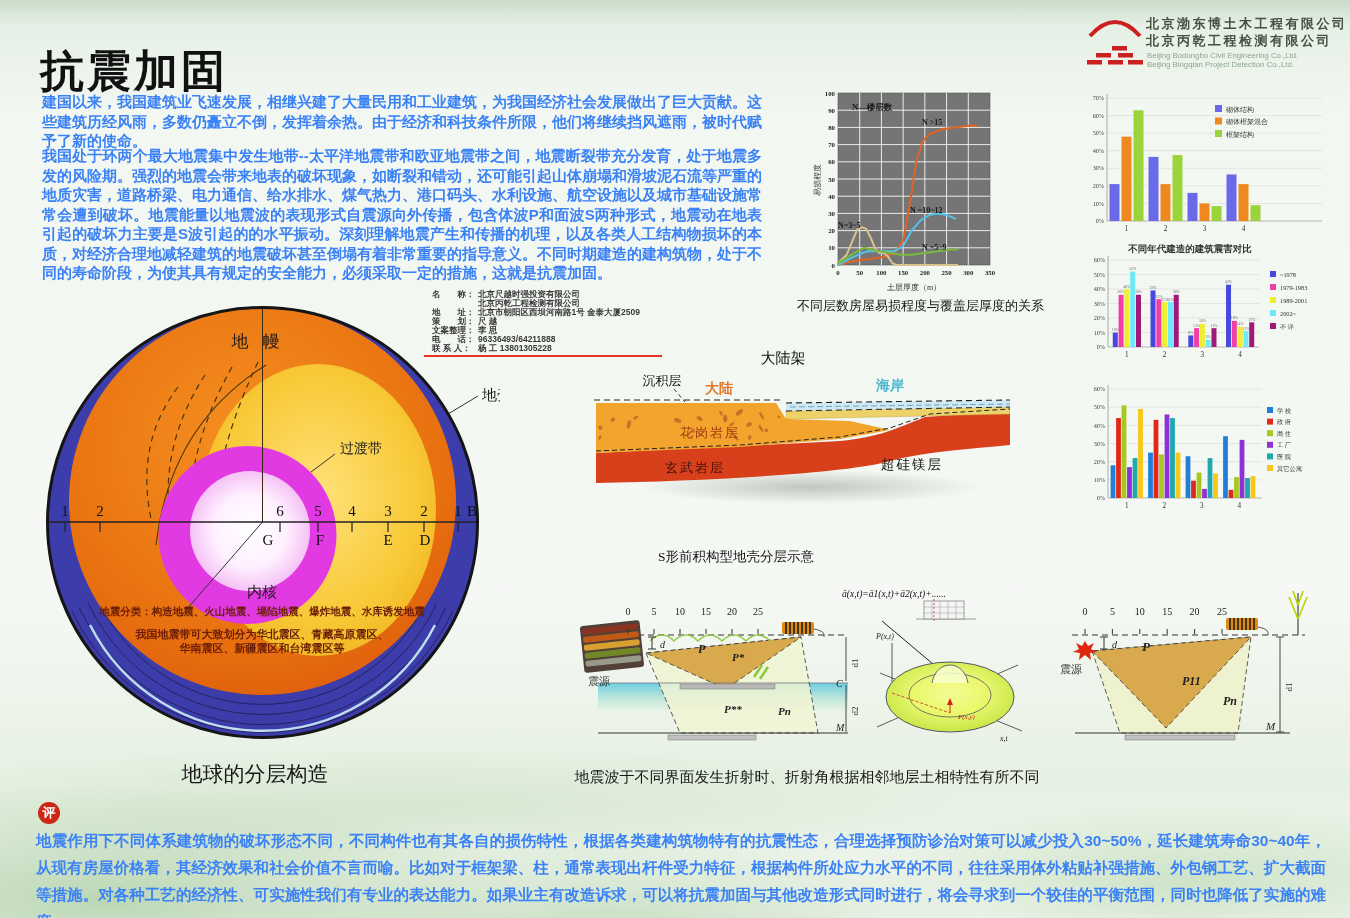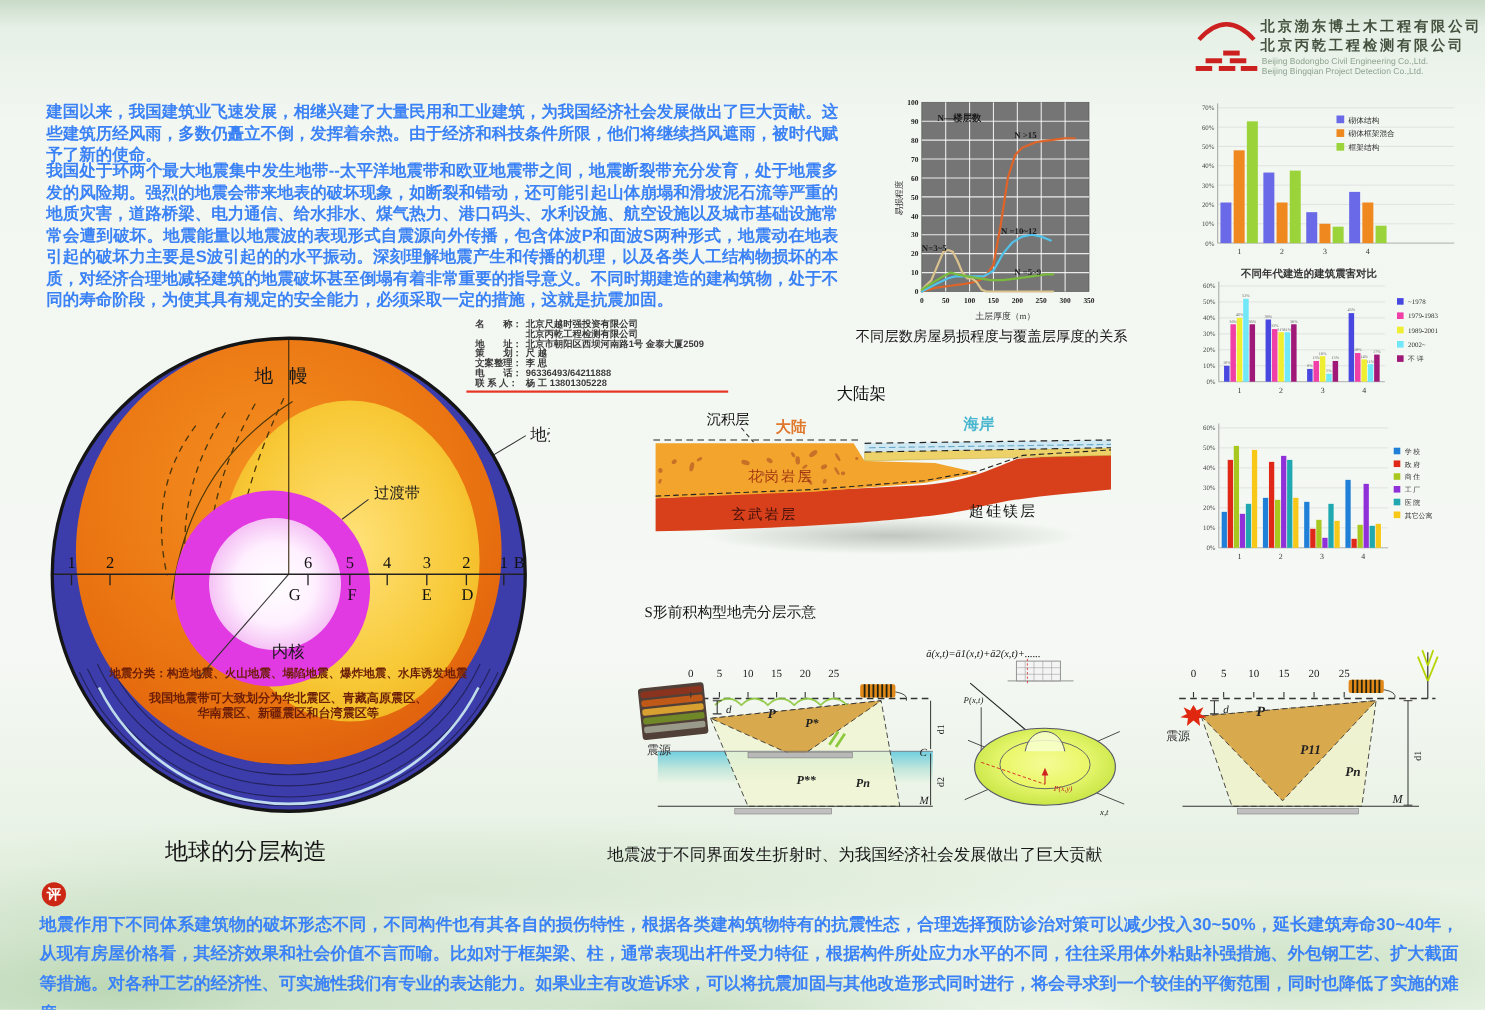--- a/index.html
+++ b/index.html
@@ -8,38 +8,39 @@
     background:
       radial-gradient(45% 18% at 8% 98%, rgba(145,190,135,.55), rgba(145,190,135,0) 70%),
       radial-gradient(40% 14% at 45% 101%, rgba(160,200,150,.5), rgba(160,200,150,0) 70%),
       radial-gradient(35% 12% at 88% 96%, rgba(165,205,155,.45), rgba(165,205,155,0) 70%),
       radial-gradient(60% 10% at 30% 88%, rgba(180,210,170,.35), rgba(180,210,170,0) 70%),
       linear-gradient(180deg,#c9dbc9 0px,#e6f0e6 25px,#f2f7f1 110px,#f5f8f4 600px,#e7f1e3 780px,#f0f6ee 918px);}
   .poster{position:relative;width:1350px;height:918px;overflow:hidden;}
   .abs{position:absolute;}
   .title{font-size:44px;font-weight:bold;color:#111;letter-spacing:3px;}
   .para{font-size:15px;line-height:19.5px;font-weight:700;color:#3b82f6;text-align:justify;}
-  .serifcap{font-family:"Liberation Serif","DejaVu Serif",serif;color:#161616;text-align:left;}
+  .serifcap{font-family:"Liberation Serif","DejaVu Serif",serif;color:#161616;text-align:center;}
   .cn-co{font-size:13px;font-weight:bold;color:#44523f;letter-spacing:2.5px;white-space:nowrap;}
   .en-co{font-size:7.8px;color:#8fa491;white-space:nowrap;}
   .contact{font-size:8.5px;line-height:9px;color:#3a3a3a;font-weight:bold;}
   .contact .row{white-space:nowrap;}
   .contact .lab{display:inline-block;width:46px;}
   .redline{background:#e83424;height:2px;}
   .badge{width:22px;height:22px;border-radius:50%;background:#cc2614;color:#fff;
     font-size:13px;display:flex;align-items:center;justify-content:center;font-weight:bold;}
   svg text{font-family:"Liberation Serif","DejaVu Serif",serif;}
   .geo-shadow{width:340px;height:34px;border-radius:50%;
     background:radial-gradient(closest-side, rgba(115,125,115,.4), rgba(115,125,115,0));}
 </style>
 </head>
 <body>
 
 <div class="poster">
 
+  <div class="abs title" style="left:40px;top:42px;">抗震加固</div>
   <div class="abs para" style="left:42px;top:92px;width:720px;">建国以来，我国建筑业飞速发展，相继兴建了大量民用和工业建筑，为我国经济社会发展做出了巨大贡献。这些建筑历经风雨，多数仍矗立不倒，发挥着余热。由于经济和科技条件所限，他们将继续挡风遮雨，被时代赋予了新的使命。</div>
   <div class="abs para" style="left:42px;top:146px;width:720px;">我国处于环两个最大地震集中发生地带--太平洋地震带和欧亚地震带之间，地震断裂带充分发育，处于地震多发的风险期。强烈的地震会带来地表的破坏现象，如断裂和错动，还可能引起山体崩塌和滑坡泥石流等严重的地质灾害，道路桥梁、电力通信、给水排水、煤气热力、港口码头、水利设施、航空设施以及城市基础设施常常会遭到破坏。地震能量以地震波的表现形式自震源向外传播，包含体波P和面波S两种形式，地震动在地表引起的破坏力主要是S波引起的的水平振动。深刻理解地震产生和传播的机理，以及各类人工结构物损坏的本质，对经济合理地减轻建筑的地震破坏甚至倒塌有着非常重要的指导意义。不同时期建造的建构筑物，处于不同的寿命阶段，为使其具有规定的安全能力，必须采取一定的措施，这就是抗震加固。</div>
 
   <svg class="abs" style="left:1086px;top:14px;" width="58" height="52" viewBox="0 0 58 52">
     <path d="M4,22 Q29,-6 54,22" fill="none" stroke="#cc1f1f" stroke-width="4"></path>
     <rect x="26" y="32" width="15" height="4.5" fill="#cc1f1f"></rect>
     <rect x="10" y="39" width="15" height="4.5" fill="#cc1f1f"></rect>
     <rect x="32" y="39" width="15" height="4.5" fill="#cc1f1f"></rect>
     <rect x="1" y="46" width="15" height="4.5" fill="#cc1f1f"></rect>
     <rect x="22" y="46" width="15" height="4.5" fill="#cc1f1f"></rect>
@@ -566,18 +567,18 @@
           <line x1="559.8" y1="44" x2="559.8" y2="49" stroke="#333" stroke-width="1"></line>
           <text x="587.2" y="30">15</text>
           <line x1="587.2" y1="44" x2="587.2" y2="49" stroke="#333" stroke-width="1"></line>
           <text x="614.6" y="30">20</text>
           <line x1="614.6" y1="44" x2="614.6" y2="49" stroke="#333" stroke-width="1"></line>
           <text x="642" y="30">25</text>
           <line x1="642" y1="44" x2="642" y2="49" stroke="#333" stroke-width="1"></line>
         </g>
     </g>
   </svg>
-  <div class="abs serifcap" style="left:552px;top:768px;width:510px;font-size:15px;">地震波于不同界面发生折射时、为我国经济社会发展做出了巨大贡献</div>
+  <div class="abs serifcap" style="left:552px;top:768px;width:510px;font-size:15px;">地震波于不同界面发生折射时、折射角根据相邻地层土相特性有所不同</div>
 
   <div class="abs badge" style="left:38px;top:802px;">评</div>
   <div class="abs para" style="left:36px;top:827px;width:1290px;font-size:15.5px;line-height:27px;">地震作用下不同体系建筑物的破坏形态不同，不同构件也有其各自的损伤特性，根据各类建构筑物特有的抗震性态，合理选择预防诊治对策可以减少投入30~50%，延长建筑寿命30~40年，从现有房屋价格看，其经济效果和社会价值不言而喻。比如对于框架梁、柱，通常表现出杆件受力特征，根据构件所处应力水平的不同，往往采用体外粘贴补强措施、外包钢工艺、扩大截面等措施。对各种工艺的经济性、可实施性我们有专业的表达能力。如果业主有改造诉求，可以将抗震加固与其他改造形式同时进行，将会寻求到一个较佳的平衡范围，同时也降低了实施的难度。</div>
 
 </div>
 
 </body></html>

